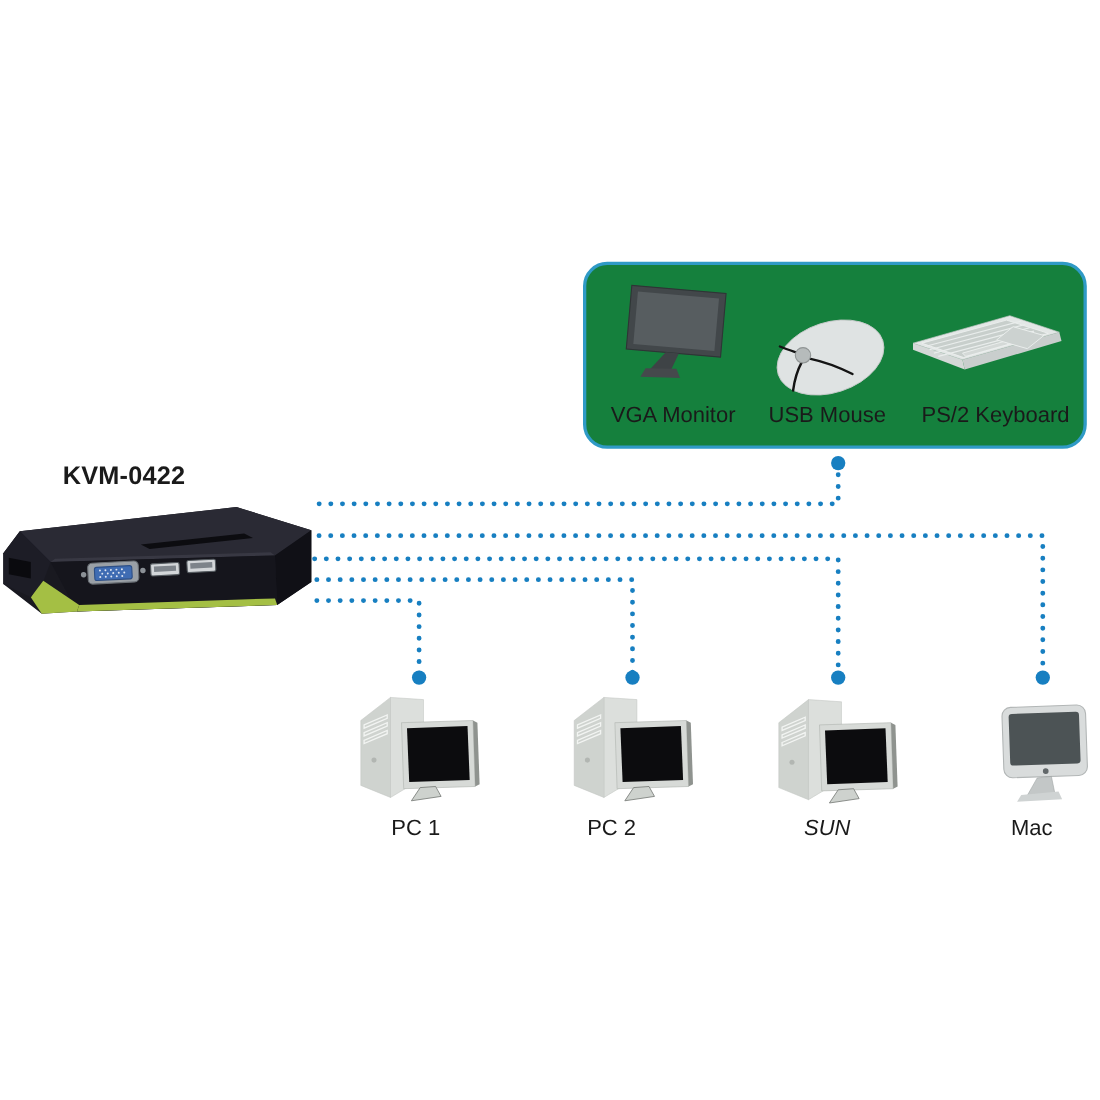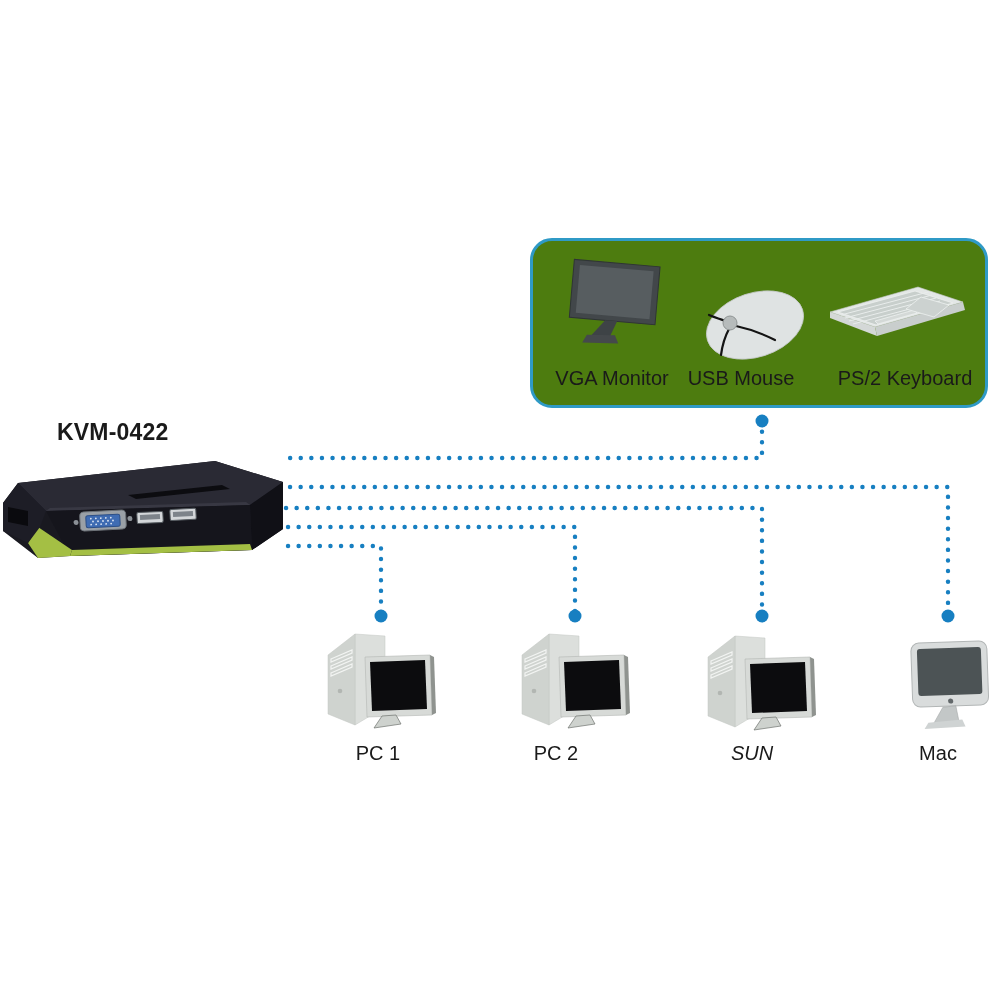--- a/index.html
+++ b/index.html
@@ -14,21 +14,21 @@
     font-family:"Liberation Sans",sans-serif;color:var(--text-color);
     overflow:hidden;
   }
   .abs{position:absolute;}
   .wires{position:absolute;left:0;top:0;width:1000px;height:1000px;}
   .wire{fill:none;stroke:var(--connector-blue);stroke-width:4.4;
         stroke-dasharray:0.1 10.5;stroke-linecap:round;}
   .enddot{fill:var(--connector-blue);}
   .console-box{
     position:absolute;left:530px;top:238px;width:452px;height:164px;
-    border:3px solid var(--box-border);border-radius:22px;background:#4d7c0f;
+    border:3px solid var(--box-border);border-radius:22px;background:#15803d;
   }
   .box-label{
     position:absolute;top:126px;font-size:20px;text-align:center;
     white-space:nowrap;color:var(--text-color);
   }
   .kvm-label{
     position:absolute;left:57px;top:409px;font-size:23px;font-weight:700;
     letter-spacing:0.2px;color:var(--text-color);margin-top:10px;
   }
   .pc-label{
@@ -123,21 +123,21 @@
       <polygon points="12,35 100,10 145,25 57,50" fill="#e3e7e6" stroke="#c2c7c6" stroke-width="0.6"></polygon>
       <polygon points="57,50 145,25 147,33 59,59" fill="#c9cecd"></polygon>
       <polygon points="12,35 57,50 59,59 12,41" fill="#d4d8d7"></polygon>
       <polygon points="20,35 97,14 135,26 58,48" fill="#c8cfcc" stroke="#edf0ef" stroke-width="0.8"></polygon>
       <path d="M23,38 L110,15 M27,41 L114,18 M31,44 L118,21 M35,47 L122,24" stroke="#e9edec" stroke-width="1" fill="none"></path>
       <polygon points="57,44 96,33 99,36 60,47" fill="#d4d9d7" stroke="#eef1f0" stroke-width="0.8"></polygon>
       <polygon points="103,20 131,28 116,40 88,32" fill="#ccd2d0" stroke="#eef1f0" stroke-width="0.8"></polygon>
     </svg>
 
     <div class="box-label" style="left:14px;width:130px;">VGA Monitor</div>
-    <div class="box-label" style="left:153px;width:110px;">USB Mouse</div>
+    <div class="box-label" style="left:164px;width:110px;">USB Mouse</div>
     <div class="box-label" style="left:292px;width:160px;text-align:center;">PS/2 Keyboard</div>
   </div>
 
   <div class="abs" style="left:318px;top:628px;width:130px;height:105px;">
     <svg width="130" height="105" viewBox="0 0 130 105">
       <polygon points="37,6 67,8 67,79 37,97" fill="#dcdfdc" stroke="#c3c7c3" stroke-width="0.5"></polygon>
       <polygon points="10,27 37,6 37,97 10,86" fill="#cfd3cf" stroke="#c3c7c3" stroke-width="0.5"></polygon>
       <polygon points="13,31 34,22 34,25 13,34" fill="none" stroke="#f2f4f2" stroke-width="1.2"></polygon>
       <polygon points="13,38 34,29 34,32 13,41" fill="none" stroke="#f2f4f2" stroke-width="1.2"></polygon>
       <polygon points="13,45 34,36 34,39 13,48" fill="none" stroke="#f2f4f2" stroke-width="1.2"></polygon>

